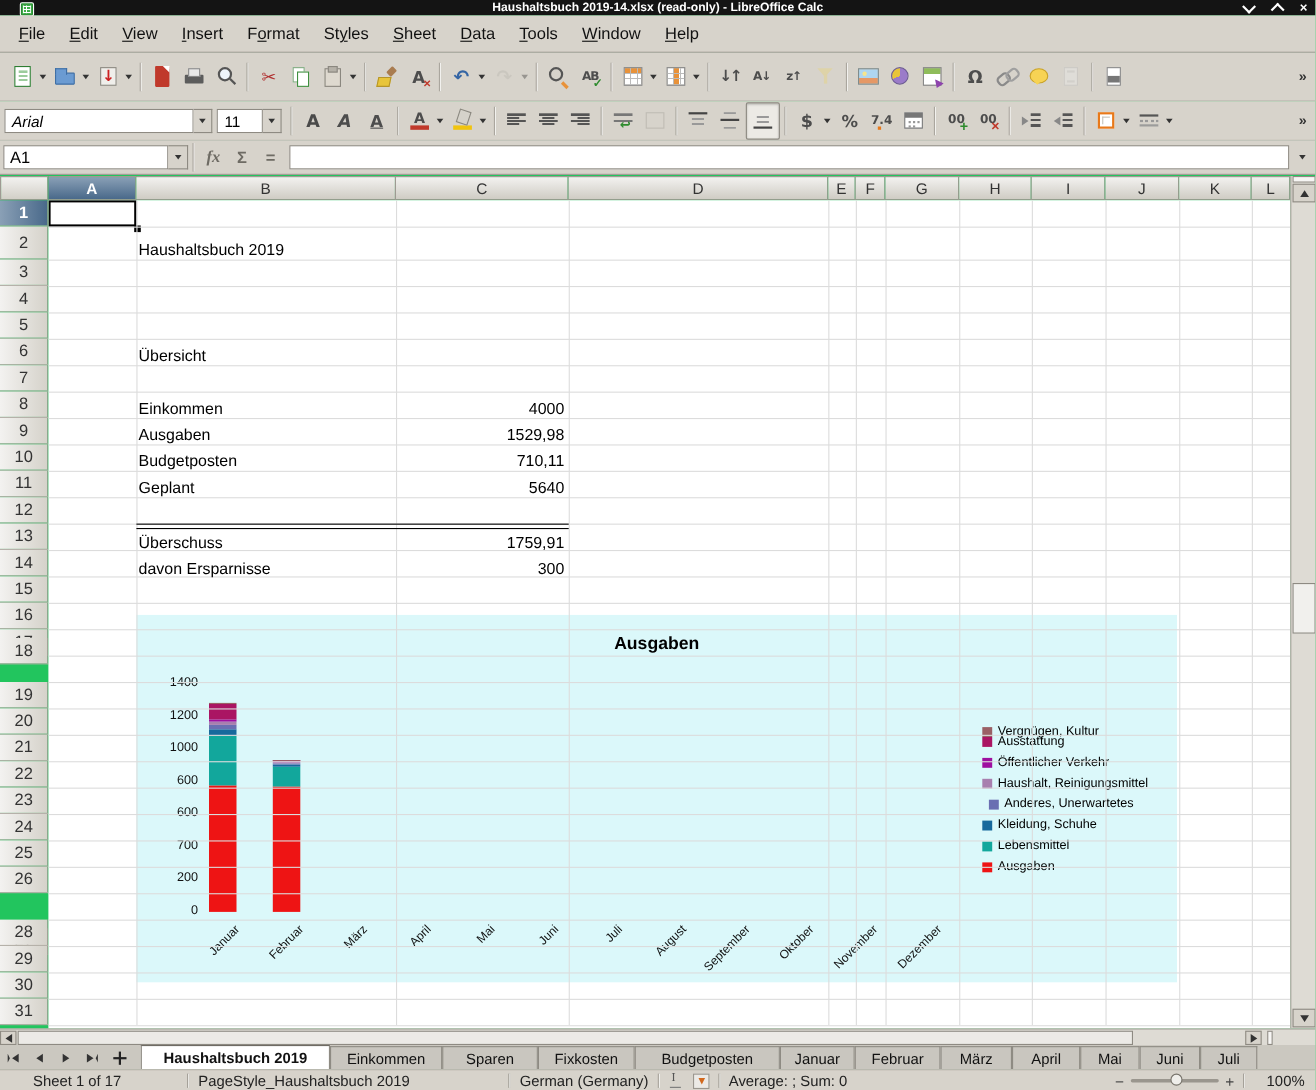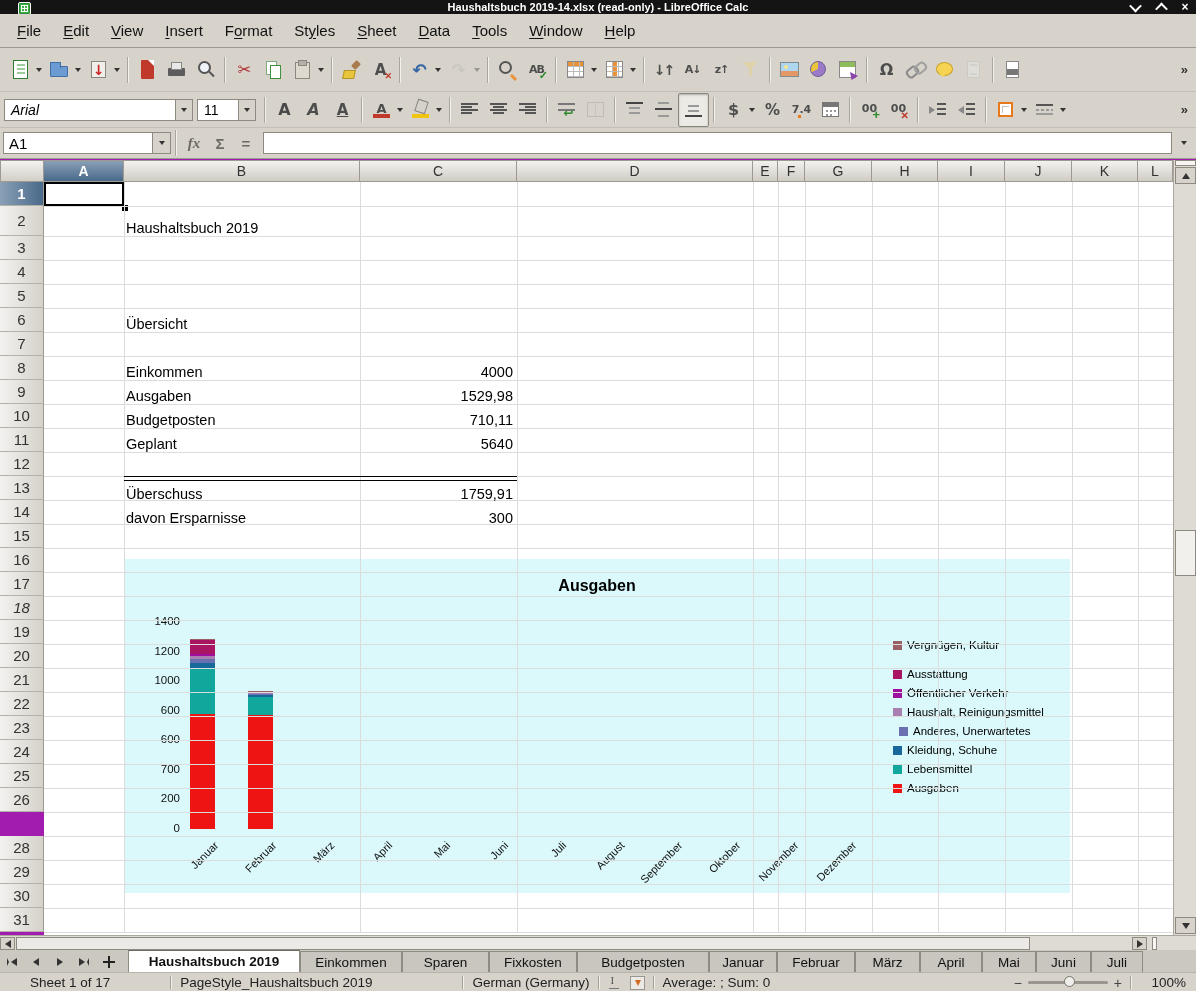--- a/index.html
+++ b/index.html
@@ -1,16 +1,16 @@
 <!DOCTYPE html>
 <html><head>
 <meta charset="utf-8">
 <style>
   html,body{margin:0;padding:0;background:#d7d3cb;font-family:"Liberation Sans",sans-serif;}
-  #app{position:relative;width:1196px;height:991px;overflow:hidden;background:#a21caf;}
+  #app{position:relative;width:1196px;height:991px;overflow:hidden;background:#22c55e;}
   
   .titlebar{position:absolute;left:0;top:0;width:1196px;height:14px;background:#141414;display:flex;align-items:center;}
   .appicon{position:absolute;left:18px;top:2px;width:11px;height:11px;background:#3fae49;border-radius:2px;border:1px solid #fff;box-shadow:inset 0 0 0 1px #2c8a34;}
   .appicon:before{content:"";position:absolute;inset:2px;background:repeating-linear-gradient(#fff 0 1px,transparent 1px 3px),repeating-linear-gradient(90deg,#fff 0 1px,transparent 1px 3px);}
   .titletext{width:100%;text-align:center;color:#fff;font-size:11px;font-weight:bold;line-height:14px;}
   .wctrl{position:absolute;top:2px;width:14px;height:10px;display:flex;align-items:center;justify-content:center;}
   .chv{width:7px;height:7px;border-right:2px solid #fff;border-bottom:2px solid #fff;}
   .chvdn{transform:rotate(45deg) translate(-1px,-1px);}
   .chvup{transform:rotate(-135deg) translate(-1px,-1px);}
   .xglyph{color:#fff;font-size:12px;font-weight:bold;line-height:10px;}
@@ -516,21 +516,21 @@
       <div class="rowhead" style="top: 174px; height: 24px;">8</div>
       <div class="rowhead" style="top: 198px; height: 24px;">9</div>
       <div class="rowhead" style="top: 222px; height: 24px;">10</div>
       <div class="rowhead" style="top: 246px; height: 24px;">11</div>
       <div class="rowhead" style="top: 270px; height: 24px;">12</div>
       <div class="rowhead" style="top: 294px; height: 24px;">13</div>
       <div class="rowhead" style="top: 318px; height: 24px;">14</div>
       <div class="rowhead" style="top: 342px; height: 24px;">15</div>
       <div class="rowhead" style="top: 366px; height: 24px;">16</div>
       <div class="rowhead" style="top: 390px; height: 24px;">17</div>
-      <div class="rowhead" style="top: 414px; height: 24px; font-style: italic;">18</div>
+      <div class="rowhead" style="top: 398px; height: 24px;">18</div>
       <div class="rowhead" style="top: 438px; height: 24px;">19</div>
       <div class="rowhead" style="top: 462px; height: 24px;">20</div>
       <div class="rowhead" style="top: 486px; height: 24px;">21</div>
       <div class="rowhead" style="top: 510px; height: 24px;">22</div>
       <div class="rowhead" style="top: 534px; height: 24px;">23</div>
       <div class="rowhead" style="top: 558px; height: 24px;">24</div>
       <div class="rowhead" style="top: 582px; height: 24px;">25</div>
       <div class="rowhead" style="top: 606px; height: 24px;">26</div>
       <div class="rowhead" style="top: 630px; height: 24px; margin-top: 32px;">27</div>
       <div class="rowhead" style="top: 654px; height: 24px;">28</div>
@@ -571,21 +571,21 @@
         <div class="xlabel" style="left: 204px; top: 280px;">März</div>
         <div class="xlabel" style="left: 262px; top: 280px;">April</div>
         <div class="xlabel" style="left: 320px; top: 280px;">Mai</div>
         <div class="xlabel" style="left: 378px; top: 280px;">Juni</div>
         <div class="xlabel" style="left: 436px; top: 280px;">Juli</div>
         <div class="xlabel" style="left: 494px; top: 280px;">August</div>
         <div class="xlabel" style="left: 552px; top: 280px;">September</div>
         <div class="xlabel" style="left: 610px; top: 280px;">Oktober</div>
         <div class="xlabel" style="left: 668px; top: 280px;">November</div>
         <div class="xlabel" style="left: 726px; top: 280px;">Dezember</div>
-        <div class="lgitem" style="left: 769px; top: 80px;">
+        <div class="lgitem" style="left: 769px; top: 100px;">
           <span class="lgswatch" style="background: rgb(154, 96, 101);"></span>
           <span>Vergnügen, Kultur</span>
         </div>
         <div class="lgitem" style="left: 769px; top: 109px;">
           <span class="lgswatch" style="background: rgb(170, 21, 99);"></span>
           <span>Ausstattung</span>
         </div>
         <div class="lgitem" style="left: 769px; top: 128px;">
           <span class="lgswatch" style="background: rgb(158, 15, 160);"></span>
           <span>Öffentlicher Verkehr</span>

